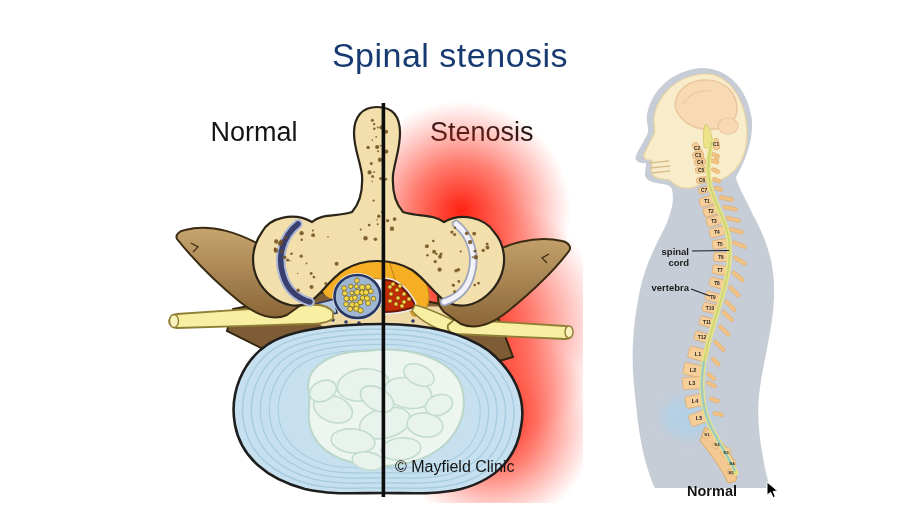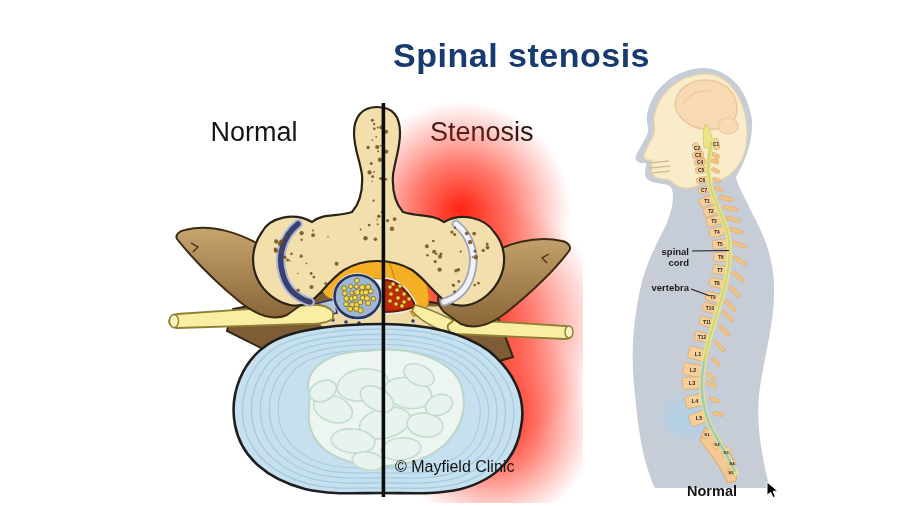--- a/index.html
+++ b/index.html
@@ -1,19 +1,19 @@
 <!DOCTYPE html>
 <html><head>
 <meta charset="utf-8">
 <style>
   html,body{margin:0;padding:0;background:#fff;}
   .stage{position:relative;width:900px;height:506px;background:#fff;overflow:hidden;
          font-family:"Liberation Sans",sans-serif;}
-  .title{position:absolute;left:250px;top:36px;width:400px;text-align:right;
-         font-size:34px;font-weight:bold;color:#173A70;letter-spacing:0.5px;}
+  .title{position:absolute;left:250px;top:36px;width:400px;text-align:center;
+         font-size:34px;font-weight:normal;color:#173A70;letter-spacing:0.5px;}
   .lbl{position:absolute;top:117px;font-size:27px;color:#141414;}
   .lbl.normal{left:208px;width:92px;text-align:center;}
   .lbl.stenosis{left:430px;width:100px;text-align:center;}
   .caption{position:absolute;left:652px;top:483px;width:120px;text-align:center;
            font-size:14.5px;font-weight:bold;color:#141414;}
   svg{position:absolute;}
   #axial{left:163px;top:93px;}
   #sidefig{left:625px;top:65px;}
   #cursor{left:766px;top:481px;}
   text{font-family:"Liberation Sans",sans-serif;}

